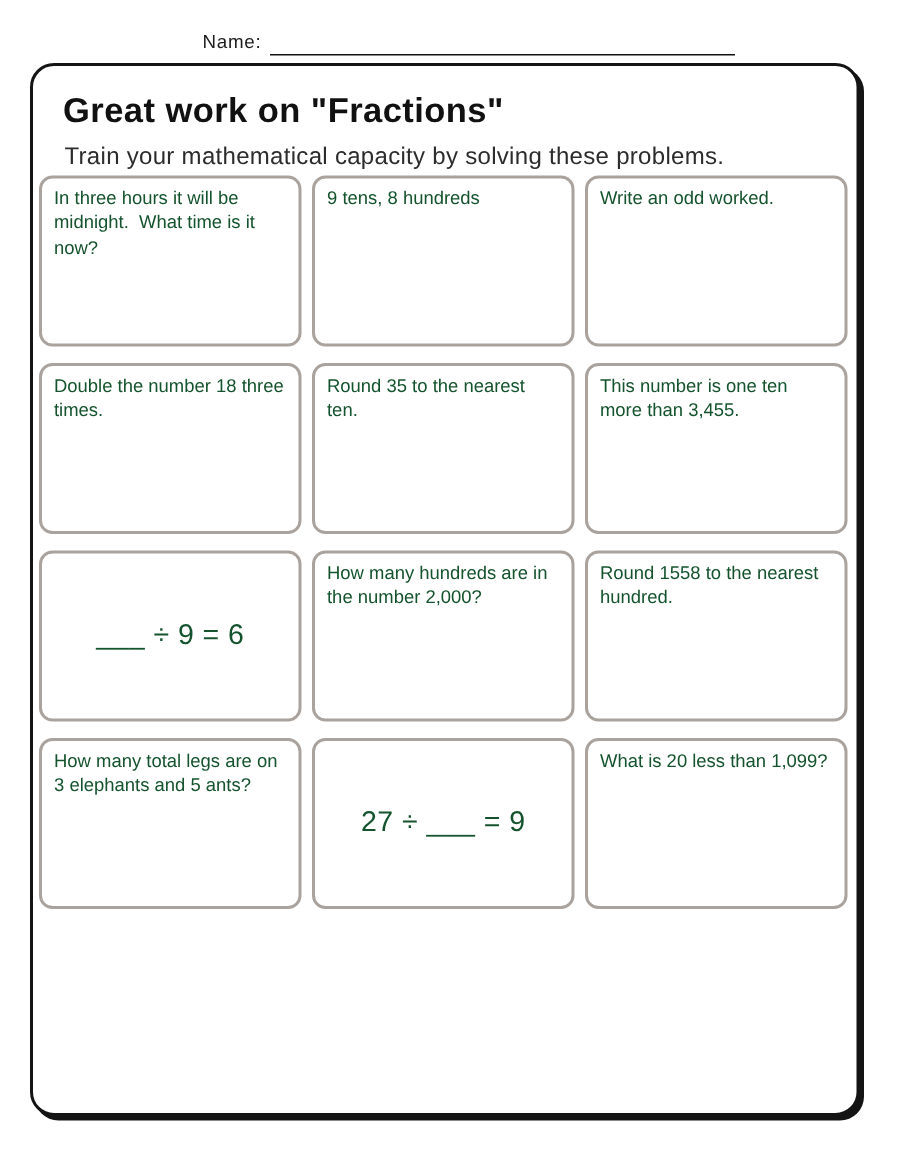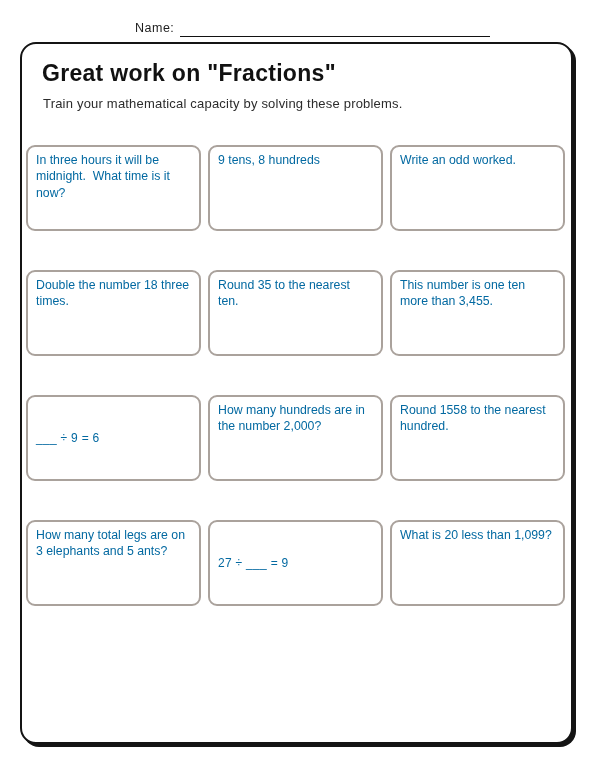--- a/index.html
+++ b/index.html
@@ -48,51 +48,51 @@
   }
   .title {
     margin: 16px 0 0 20px;
     font-size: 23px;
     font-weight: 700;
     color: #111111;
     letter-spacing: 0.3px;
   }
   .subtitle {
     margin: 9px 0 0 21px;
-    font-size: 13px;
+    font-size: 16px;
     color: #2c2c2c;
     letter-spacing: 0.2px;
   }
   .grid {
     position: absolute;
     left: 4px;
     top: 73px;
     display: grid;
     grid-template-columns: repeat(3, 175px);
     grid-auto-rows: 114px;
     gap: 11px 7px;
   }
   .cell {
     box-sizing: border-box;
     background: #ffffff;
     border: 2px solid #aaa29c;
     border-radius: 9px;
     padding: 5px 8px;
     font-size: 12.3px;
     line-height: 1.34;
-    color: #0369a1;
+    color: #14532d;
     white-space: pre-wrap;
     overflow: hidden;
-    margin-top: 28px;
   }
   .cell.middle {
     display: flex;
     align-items: center;
-    font-size: 12px;
+    font-size: 19px;
     letter-spacing: 0.3px;
+    justify-content: center;
   }
 </style>
 </head>
 <body>
 
 <div class="page">
 
   <div class="name-row">
     <span class="name-label">Name:</span>
     <span class="name-line"></span>

